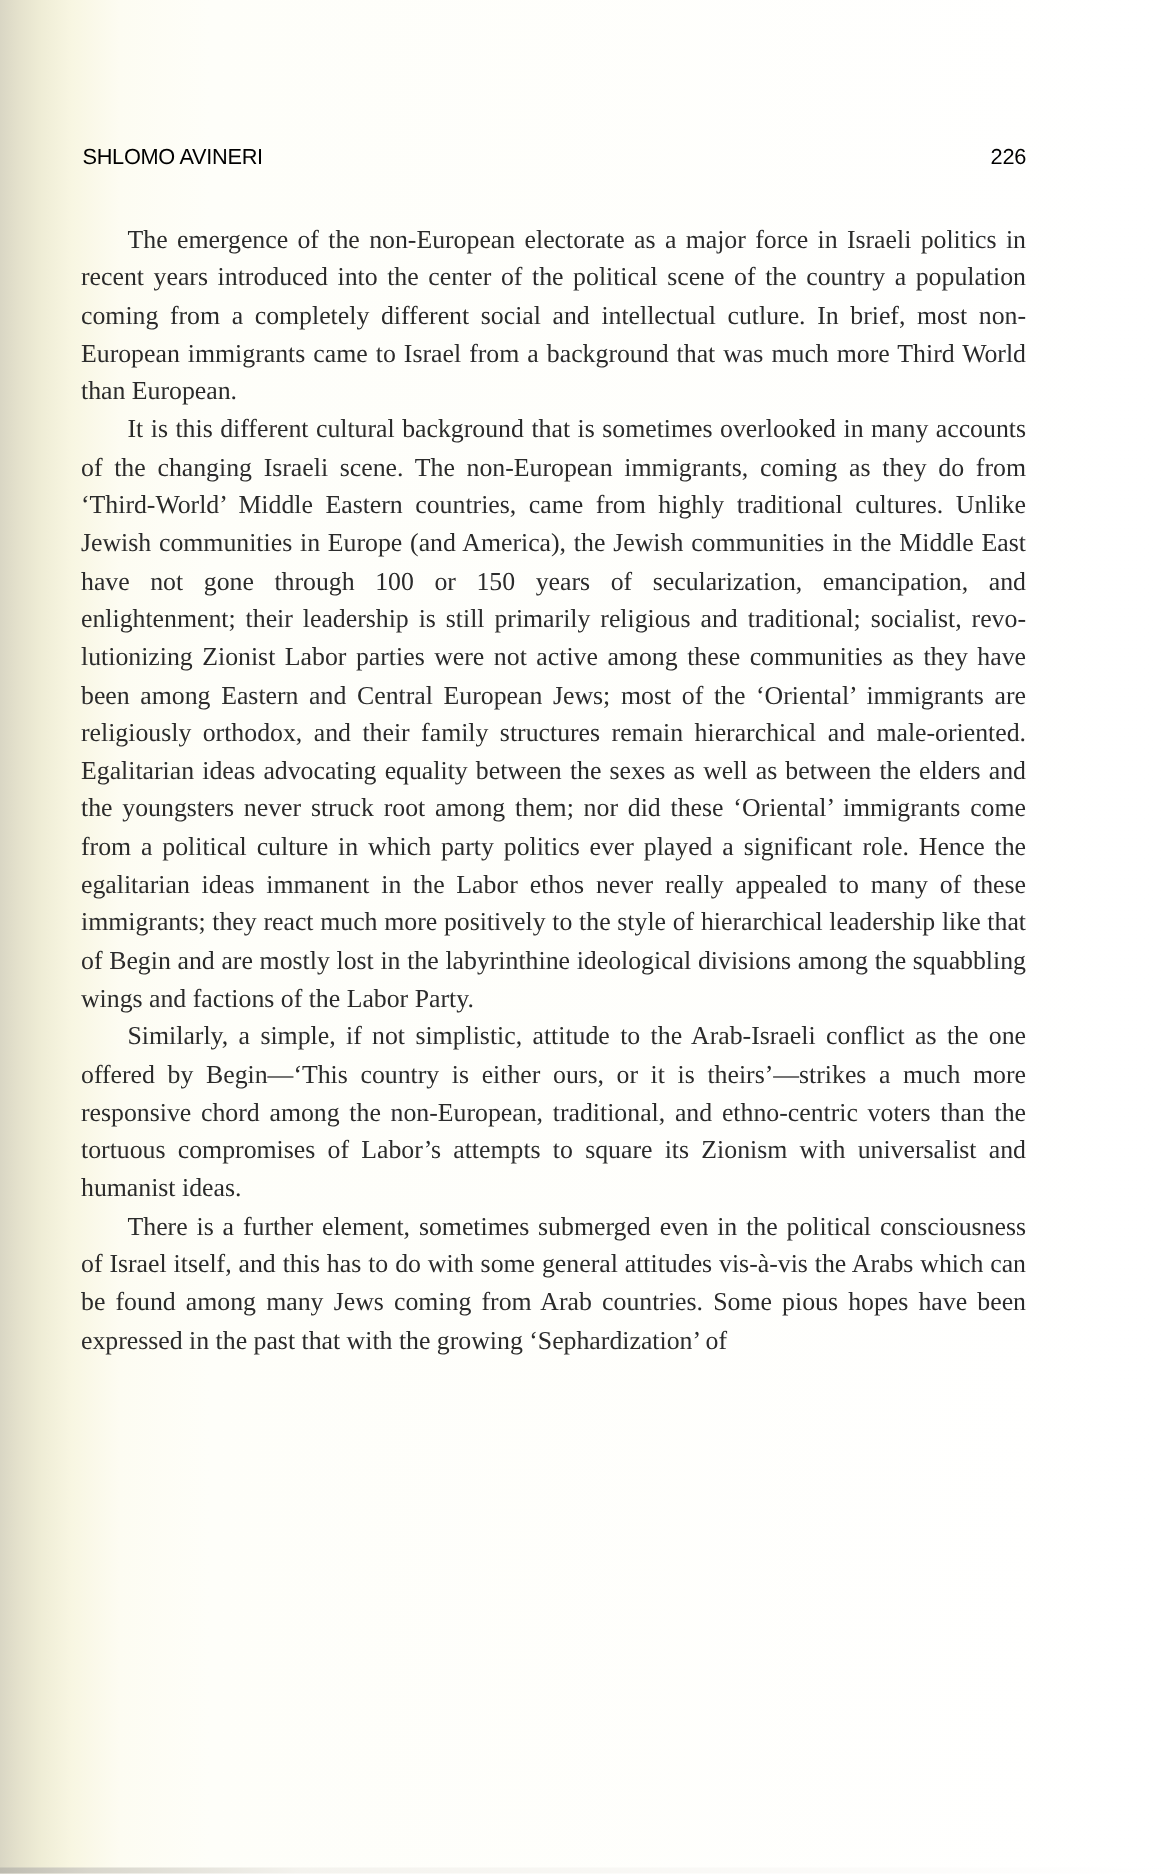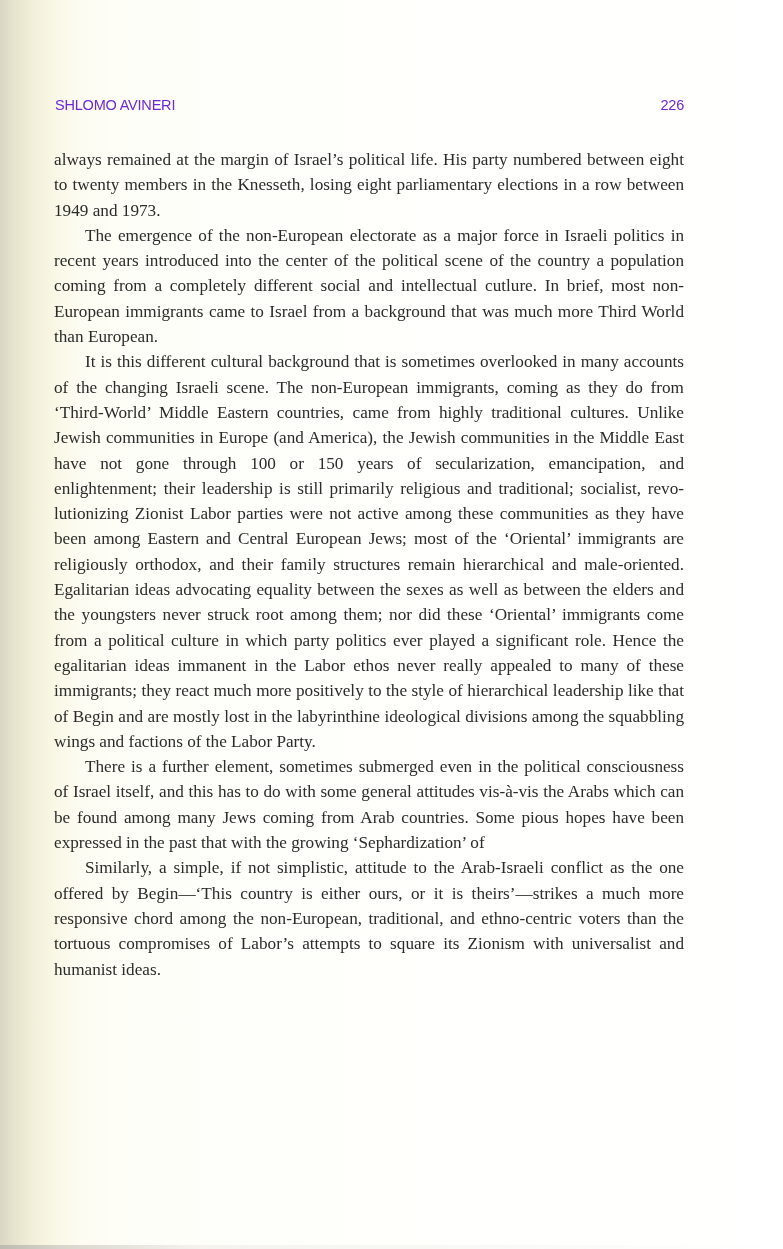--- a/index.html
+++ b/index.html
@@ -35,21 +35,21 @@
     width: 630px;
   }
   .running-head {
     position: absolute;
     top: 97px;
     left: 0;
     width: 630px;
     height: 20px;
     font-family: "Liberation Sans", sans-serif;
     font-size: 14.5px;
-    color: #6d28d9;
+    color: #000000;
     letter-spacing: -0.2px;
   }
   .running-head .author {
     position: absolute;
     left: 1px;
     top: 0;
   }
   .running-head .page-number {
     position: absolute;
     right: 0;
@@ -80,19 +80,18 @@
 
 <div class="bottom-band"></div>
 
 <div class="page">
   <div class="running-head">
     <span class="author">SHLOMO AVINERI</span>
     <span class="page-number">226</span>
   </div>
 
   <div class="body-text">
-    <p>always remained at the margin of Israel’s political life. His party numbered between eight to twenty members in the Knesseth, losing eight parliamentary elections in a row between 1949 and 1973.</p>
     <p class="indent">The emergence of the non-European electorate as a major force in Israeli politics in recent years introduced into the center of the political scene of the country a population coming from a completely different social and intellectual cutlure. In brief, most non-European immigrants came to Israel from a background that was much more Third World than European.</p>
     <p class="indent">It is this different cultural background that is sometimes over­looked in many accounts of the changing Israeli scene. The non-European immigrants, coming as they do from ‘Third-World’ Middle Eastern countries, came from highly traditional cultures. Unlike Jewish communities in Europe (and America), the Jewish communities in the Middle East have not gone through 100 or 150 years of secularization, emancipation, and enlightenment; their leadership is still primarily religious and traditional; socialist, revo­lutionizing Zionist Labor parties were not active among these communities as they have been among Eastern and Central European Jews; most of the ‘Oriental’ immigrants are religiously orthodox, and their family structures remain hierarchical and male-oriented. Egalitarian ideas advocating equality between the sexes as well as between the elders and the youngsters never struck root among them; nor did these ‘Oriental’ immigrants come from a political culture in which party politics ever played a significant role. Hence the egalitarian ideas immanent in the Labor ethos never really appealed to many of these immigrants; they react much more positively to the style of hierarchical leadership like that of Begin and are mostly lost in the labyrinthine ideological divisions among the squabbling wings and factions of the Labor Party.</p>
+    <p class="indent">Similarly, a simple, if not simplistic, attitude to the Arab-Israeli conflict as the one offered by Begin—‘This country is either ours, or it is theirs’—strikes a much more responsive chord among the non-European, traditional, and ethno-centric voters than the tortuous compromises of Labor’s attempts to square its Zionism with uni­versalist and humanist ideas.</p>
     <p class="indent">There is a further element, sometimes submerged even in the political consciousness of Israel itself, and this has to do with some general attitudes vis-à-vis the Arabs which can be found among many Jews coming from Arab countries. Some pious hopes have been expressed in the past that with the growing ‘Sephardization’ of</p>
-    <p class="indent">Similarly, a simple, if not simplistic, attitude to the Arab-Israeli conflict as the one offered by Begin—‘This country is either ours, or it is theirs’—strikes a much more responsive chord among the non-European, traditional, and ethno-centric voters than the tortuous compromises of Labor’s attempts to square its Zionism with uni­versalist and humanist ideas.</p>
   </div>
 </div>
 
 </body></html>

